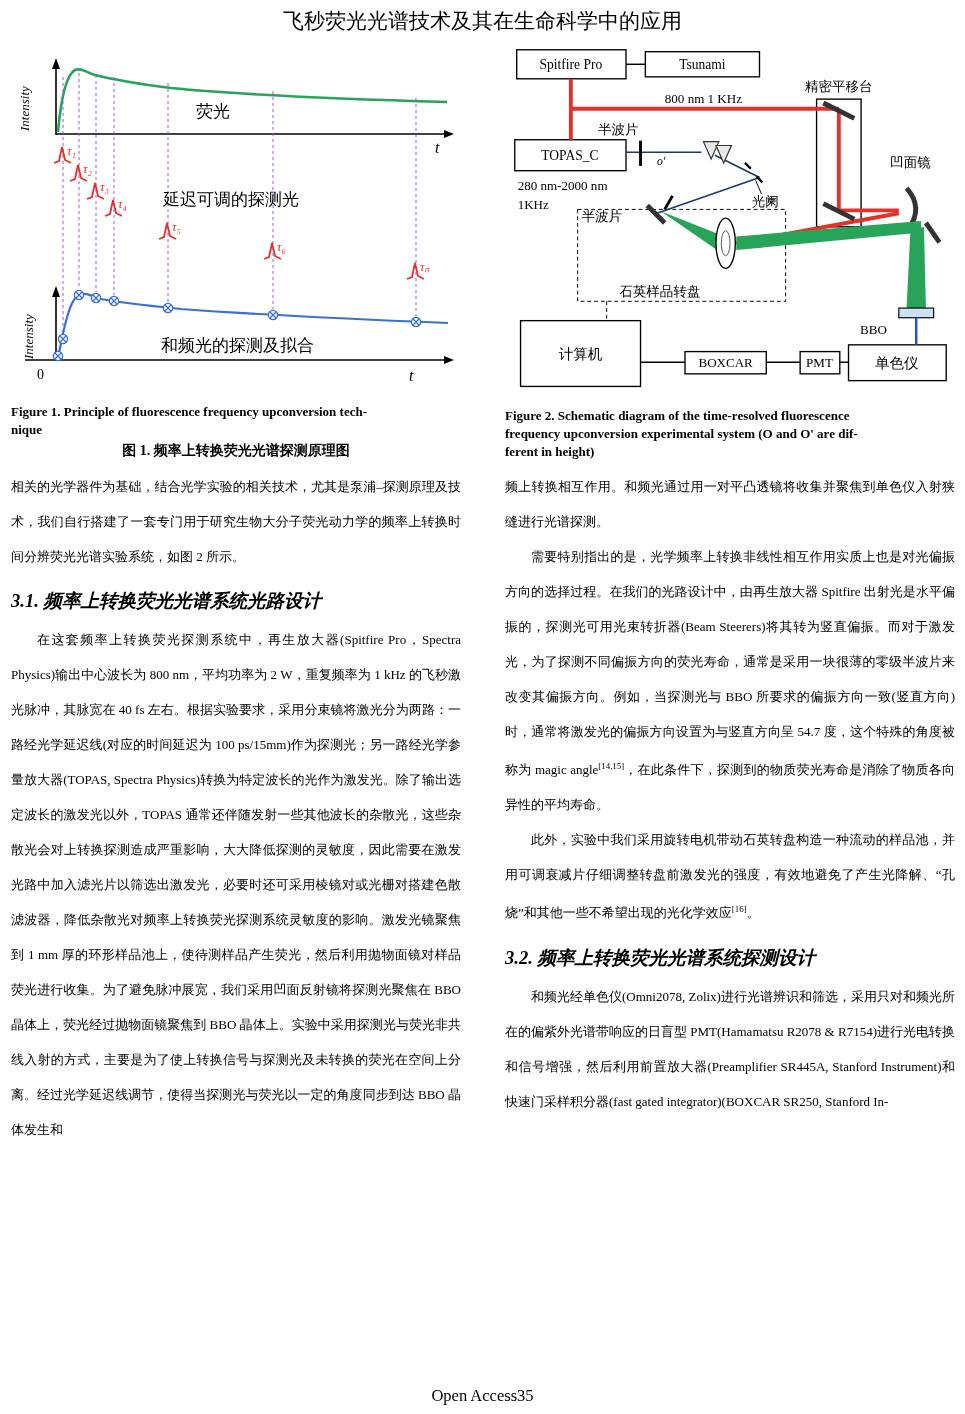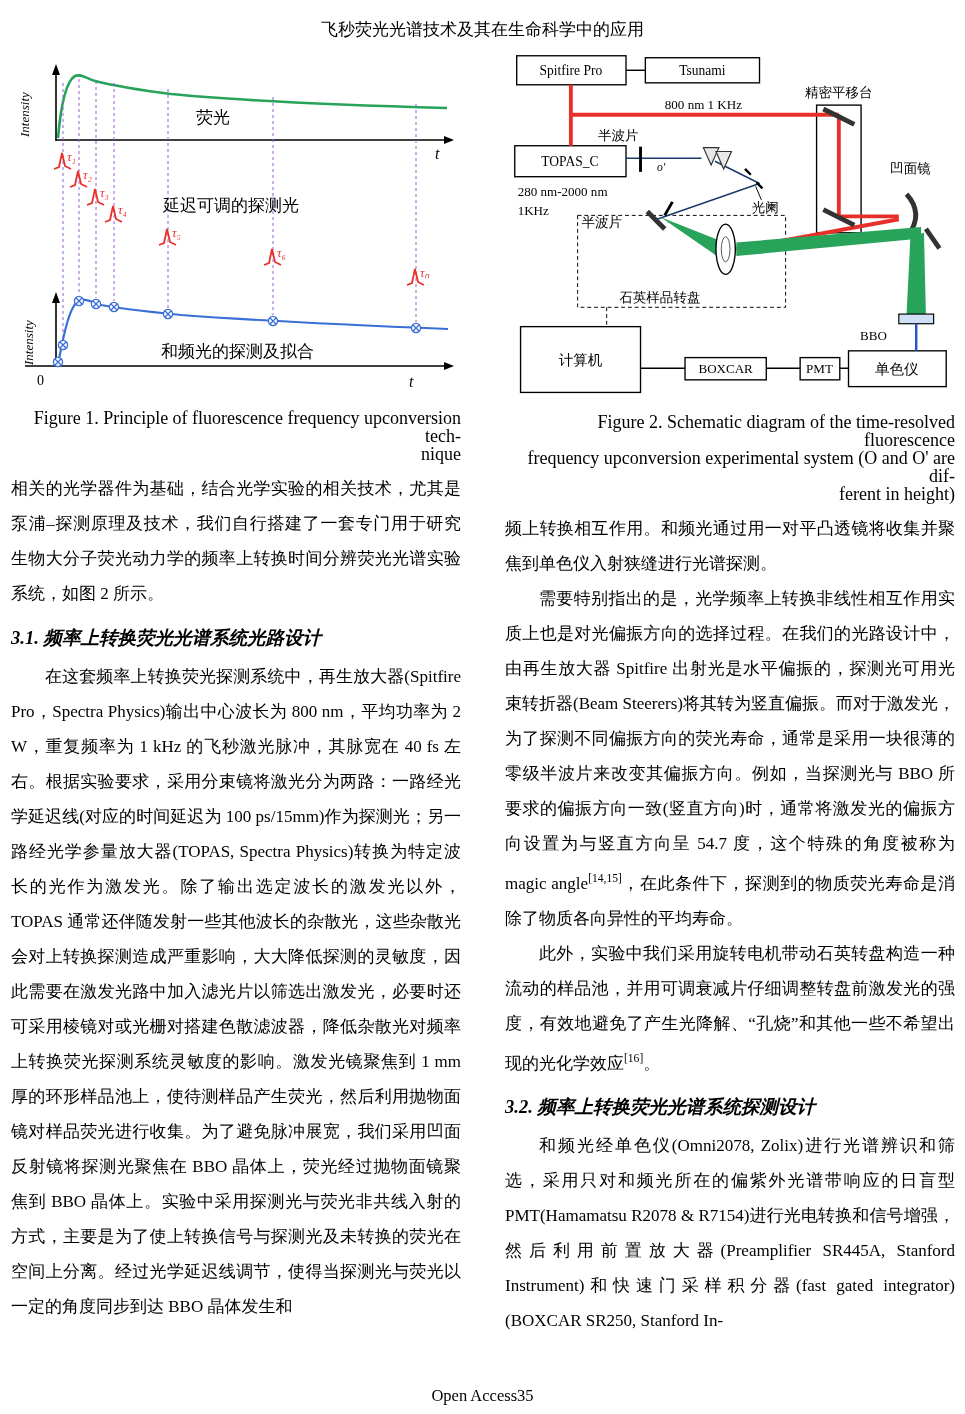--- a/index.html
+++ b/index.html
@@ -1,28 +1,28 @@
 <!DOCTYPE html>
 <html><head>
 <meta charset="utf-8">
 <style>
   html,body { margin:0; padding:0; }
   body {
     width:965px; height:1414px; position:relative; background:#ffffff;
     font-family:"Liberation Serif", serif; color:#000;
     overflow:hidden;
   }
-  .header { text-align:center; padding-top:18px; font-size:17px; }
+  .header { text-align:center; padding-top:7px; font-size:21px; }
   .columns { display:flex; gap:44px; padding:8px 11px 0 11px; }
   .col { width:450px; }
   figure { margin:0; padding:0; }
   figcaption { margin-top:4px; }
-  .cap-en { font-weight:normal; font-size:18px; line-height:18px; text-align:right; }
+  .cap-en { font-weight:bold; font-size:13px; line-height:18px; text-align:left; }
   .cap-zh { font-weight:bold; font-size:14px; line-height:20px; text-align:center; margin-top:2px; }
-  .body-text { font-size:17px; line-height:35px; text-align:justify; margin:0; }
+  .body-text { font-size:13px; line-height:35px; text-align:justify; margin:0; }
   .indent { text-indent:2em; }
   .first-para { margin-top:8px; }
   h3.section { font-size:18.5px; font-weight:bold; margin:14px 0 9px 0;font-style:italic; }
   sup { font-size:0.68em; }
   .footer { position:absolute; bottom:8px; left:13px; right:13px;
             display:flex; justify-content:center; font-size:16.5px; }
   svg text { font-family:"Liberation Serif", serif; }
 </style>
 </head>
 <body>
@@ -112,20 +112,21 @@
             <use href="#xmark" transform="translate(405,279)"></use>
           </g>
           <text x="150" y="308" font-size="17">和频光的探测及拟合</text>
         </svg>
 
         <figcaption>
           <div class="cap-en">
             <div>Figure 1. Principle of fluorescence frequency upconversion tech-</div>
             <div>nique</div>
           </div>
+          <div class="cap-zh">图 1.  频率上转换荧光光谱探测原理图</div>
         </figcaption>
       </figure>
 
       <p class="body-text first-para">相关的光学器件为基础，结合光学实验的相关技术，尤其是泵浦–探测原理及技术，我们自行搭建了一套专门用于研究生物大分子荧光动力学的频率上转换时间分辨荧光光谱实验系统，如图 2 所示。</p>
 
       <h3 class="section">3.1.  频率上转换荧光光谱系统光路设计</h3>
 
       <p class="body-text indent">在这套频率上转换荧光探测系统中，再生放大器(Spitfire Pro，Spectra Physics)输出中心波长为 800 nm，平均功率为 2 W，重复频率为 1 kHz 的飞秒激光脉冲，其脉宽在 40 fs 左右。根据实验要求，采用分束镜将激光分为两路：一路经光学延迟线(对应的时间延迟为 100 ps/15mm)作为探测光；另一路经光学参量放大器(TOPAS, Spectra Physics)转换为特定波长的光作为激发光。除了输出选定波长的激发光以外，TOPAS 通常还伴随发射一些其他波长的杂散光，这些杂散光会对上转换探测造成严重影响，大大降低探测的灵敏度，因此需要在激发光路中加入滤光片以筛选出激发光，必要时还可采用棱镜对或光栅对搭建色散滤波器，降低杂散光对频率上转换荧光探测系统灵敏度的影响。激发光镜聚焦到 1 mm 厚的环形样品池上，使待测样品产生荧光，然后利用抛物面镜对样品荧光进行收集。为了避免脉冲展宽，我们采用凹面反射镜将探测光聚焦在 BBO 晶体上，荧光经过抛物面镜聚焦到 BBO 晶体上。实验中采用探测光与荧光非共线入射的方式，主要是为了使上转换信号与探测光及未转换的荧光在空间上分离。经过光学延迟线调节，使得当探测光与荧光以一定的角度同步到达 BBO 晶体发生和</p>
     </div>
 

